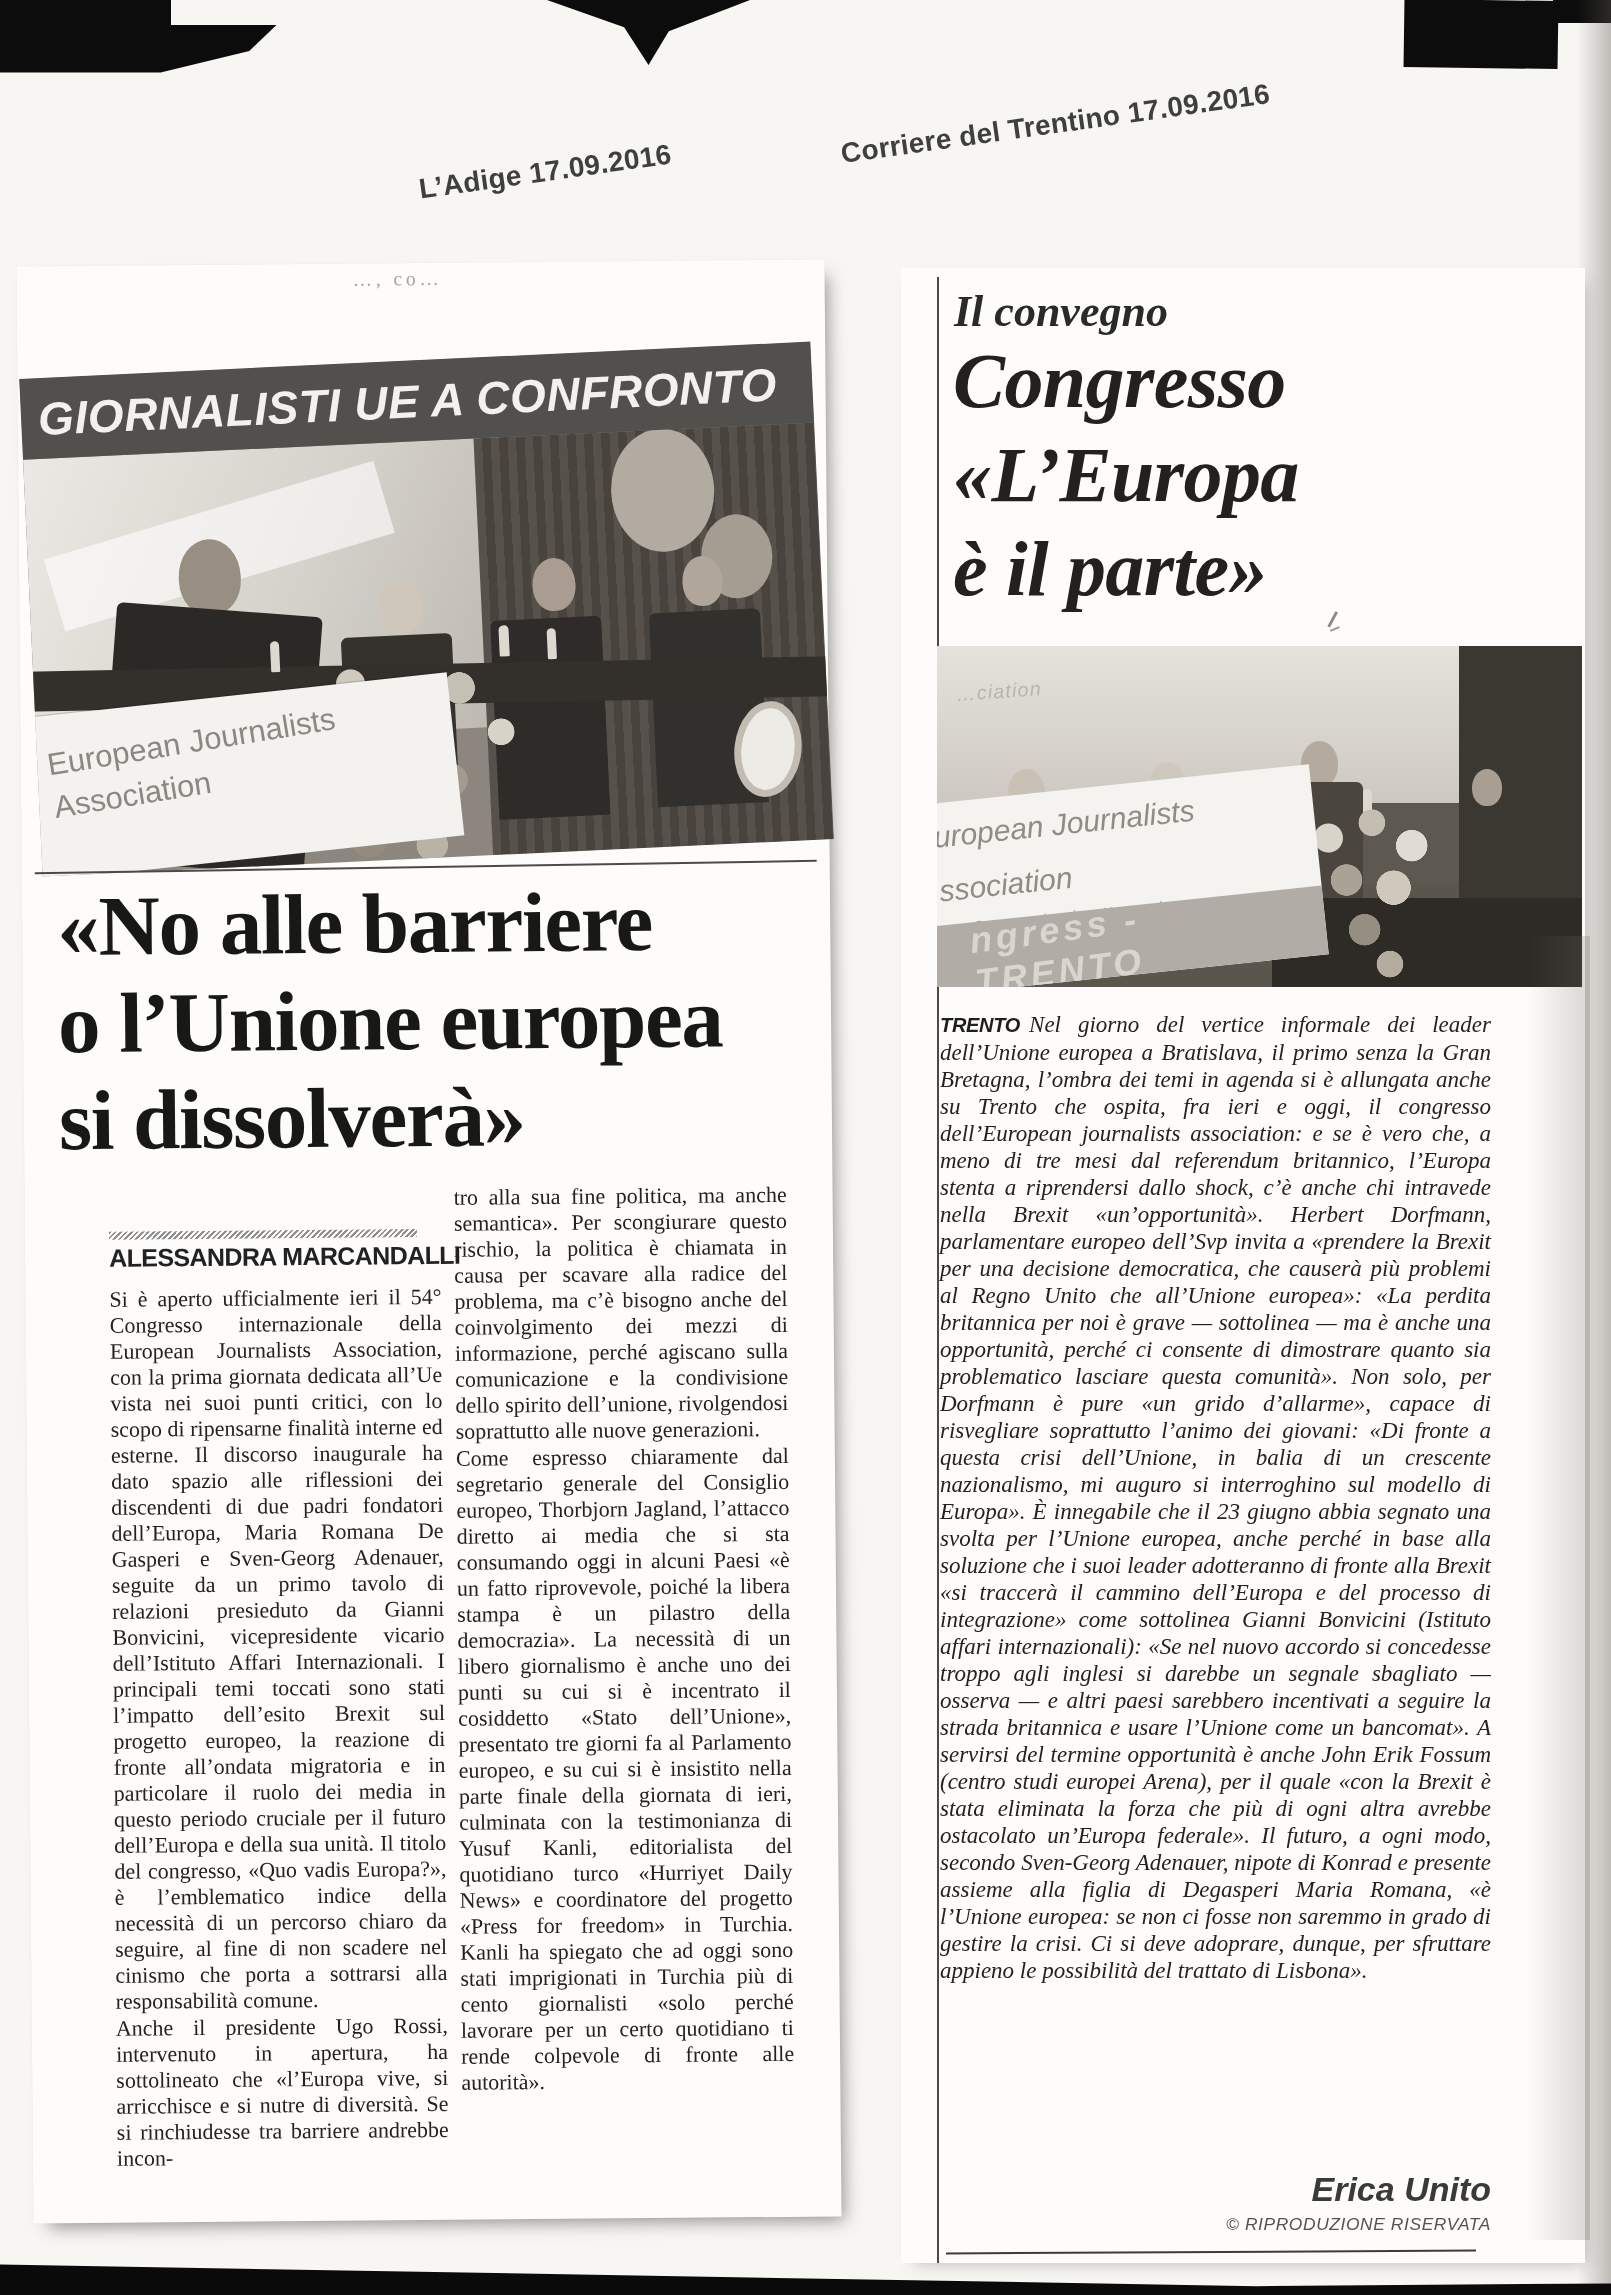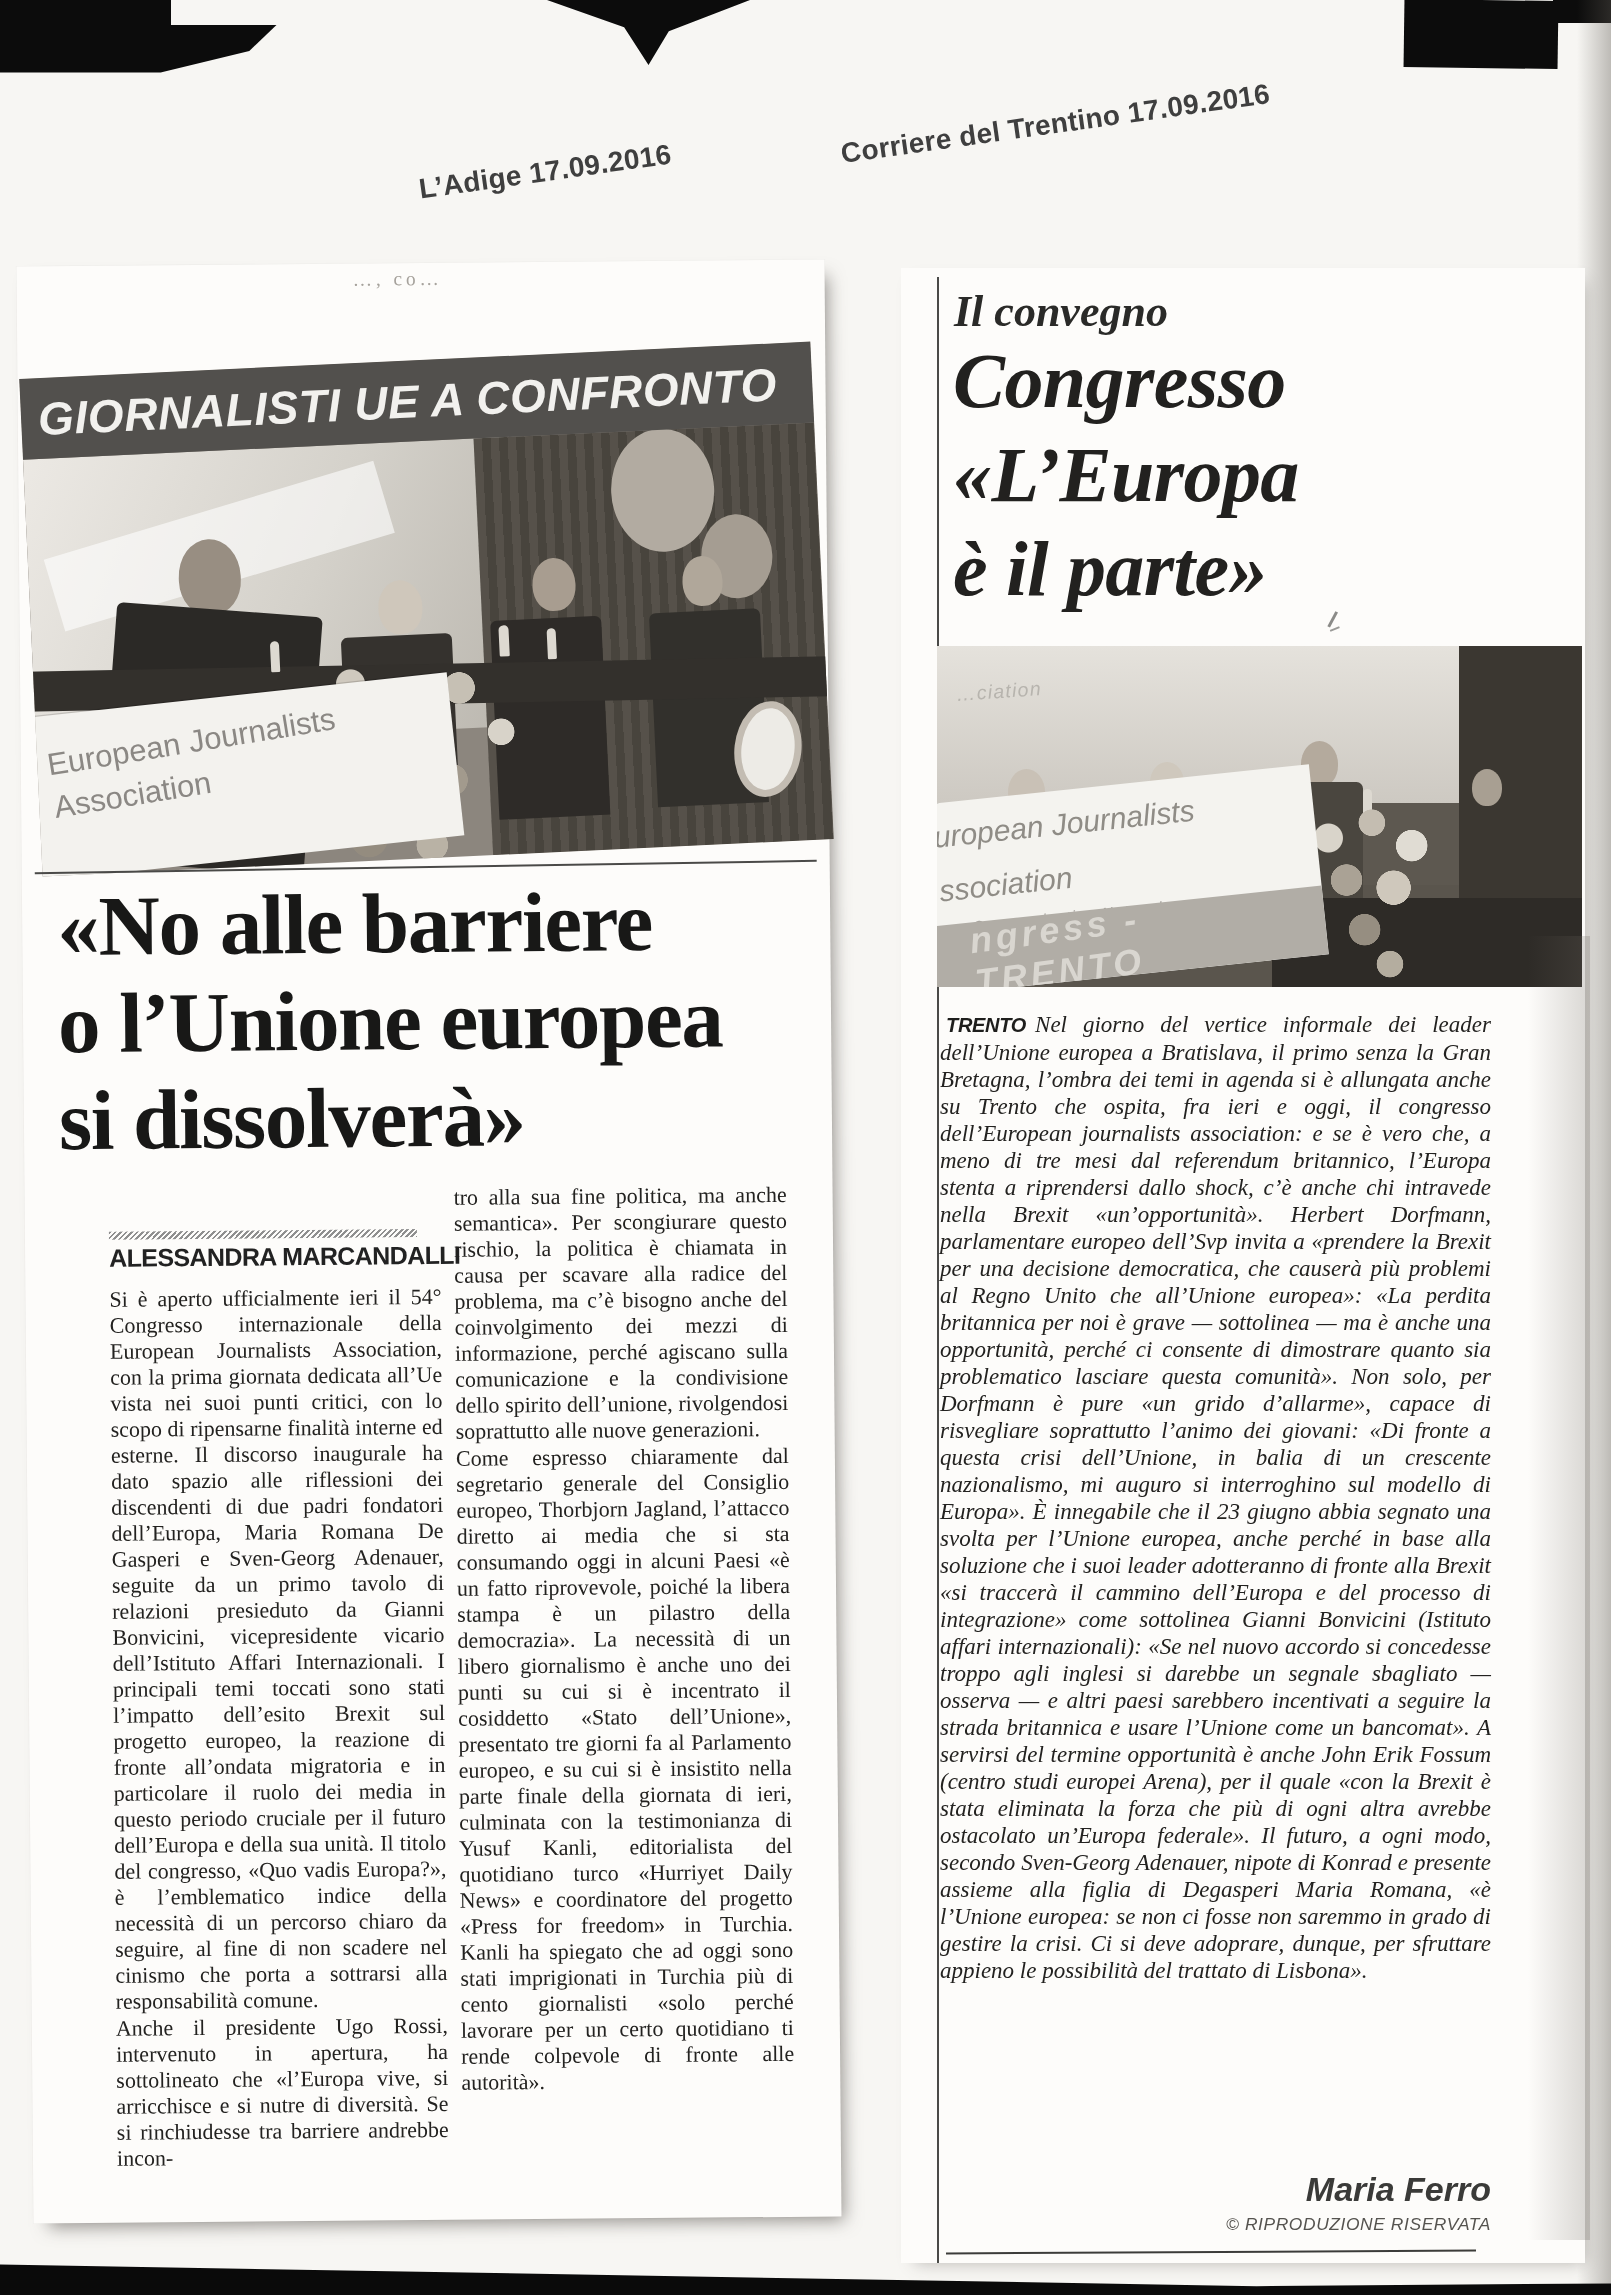--- a/index.html
+++ b/index.html
@@ -85,21 +85,21 @@
     transform:rotate(-6deg);transform-origin:left bottom;overflow:hidden;}
   .sign-r .s1{font-family:"Liberation Sans",sans-serif;color:#8f8c86;font-size:30px;line-height:40px;margin:14px 0 0 19.4px;}
   .sign-r .s3{font-family:"Liberation Sans",sans-serif;color:#a5a29c;font-size:15.5px;margin:10.3px 0 0 26px;letter-spacing:1.3px;}
   .sign-r .band{position:absolute;left:0;right:0;bottom:0;height:36%;background:#b1ada6;
     display:flex;align-items:center;padding-left:45px;}
   .sign-r .band span{font-family:"Liberation Sans",sans-serif;font-weight:700;font-size:36px;
     color:#d9d6d0;letter-spacing:3.9px;transform:rotate(-1.5deg);}
   .body-r{position:absolute;left:39px;top:743px;width:551px;font-size:23px;line-height:27px;
     text-align:justify;color:#232220;}
   .dateline{font-family:"Liberation Sans",sans-serif;font-weight:700;font-size:20px;
-    letter-spacing:-0.3px;margin-right:9px;color:#1e1e1c;margin-left:6px;}
+    letter-spacing:-0.3px;margin-right:9px;color:#1e1e1c;}
   .signature{position:absolute;left:39px;top:1902px;width:551px;text-align:right;
     font-family:"Liberation Sans",sans-serif;font-weight:700;font-size:34px;color:#3a3a38;}
   .copyright{position:absolute;left:39px;top:1946px;width:551px;text-align:right;
     font-family:"Liberation Sans",sans-serif;font-size:17.4px;color:#55534f;letter-spacing:0.6px;}
   .bottom-rule{position:absolute;left:45px;top:1983px;width:530px;height:1.9px;background:#3c3c3a;transform:rotate(-.3deg);}
 </style>
 </head>
 <body data-name="scanned-press-review-page">
 
 <div class="blk" style="left:0;top:0;width:171px;height:30px;" data-name="scanner-artifact-top-left-1"></div>
@@ -225,21 +225,21 @@
       <div class="band" data-name="sign-band">
           <span data-name="sign-line-4">ngress - TRENTO</span>
         </div>
     </div>
   </div>
 
   <div class="body-r" data-name="right-article-body">
     <p style="margin:0;" data-name="paragraph"><span class="dateline" data-name="dateline">TRENTO</span><span data-name="body-text">Nel giorno del vertice informale dei leader dell’Unione europea a Bratislava, il primo senza la Gran Bretagna, l’ombra dei temi in agenda si è allungata anche su Trento che ospita, fra ieri e oggi, il congresso dell’European journalists association: e se è vero che, a meno di tre mesi dal referendum britannico, l’Europa stenta a riprendersi dallo shock, c’è anche chi intravede nella Brexit «un’opportunità». Herbert Dorfmann, parlamentare europeo dell’Svp invita a «prendere la Brexit per una decisione democratica, che causerà più problemi al Regno Unito che all’Unione europea»: «La perdita britannica per noi è grave — sottolinea — ma è anche una opportunità, perché ci consente di dimostrare quanto sia problematico lasciare questa comunità». Non solo, per Dorfmann è pure «un grido d’allarme», capace di risvegliare soprattutto l’animo dei giovani: «Di fronte a questa crisi dell’Unione, in balia di un crescente nazionalismo, mi auguro si interroghino sul modello di Europa». È innegabile che il 23 giugno abbia segnato una svolta per l’Unione europea, anche perché in base alla soluzione che i suoi leader adotteranno di fronte alla Brexit «si traccerà il cammino dell’Europa e del processo di integrazione» come sottolinea Gianni Bonvicini (Istituto affari internazionali): «Se nel nuovo accordo si concedesse troppo agli inglesi si darebbe un segnale sbagliato — osserva — e altri paesi sarebbero incentivati a seguire la strada britannica e usare l’Unione come un bancomat». A servirsi del termine opportunità è anche John Erik Fossum (centro studi europei Arena), per il quale «con la Brexit è stata eliminata la forza che più di ogni altra avrebbe ostacolato un’Europa federale». Il futuro, a ogni modo, secondo Sven-Georg Adenauer, nipote di Konrad e presente assieme alla figlia di Degasperi Maria Romana, «è l’Unione europea: se non ci fosse non saremmo in grado di gestire la crisi. Ci si deve adoprare, dunque, per sfruttare appieno le possibilità del trattato di Lisbona».</span></p>
   </div>
 
-  <div class="signature" data-name="signature">Maria Ferro</div>
+  <div class="signature" data-name="signature">Erica Unito</div>
   <div class="copyright" data-name="copyright-line">© RIPRODUZIONE RISERVATA</div>
   <div class="bottom-rule" data-name="article-bottom-rule"></div>
 </div>
 
 <div class="right-speckle" data-name="scan-speckle-band"></div>
 <div class="bottom-bar" data-name="scanner-artifact-bottom-bar"></div>
 <div class="grain" data-name="scan-grain-overlay"></div>
 
 
 </body></html>

